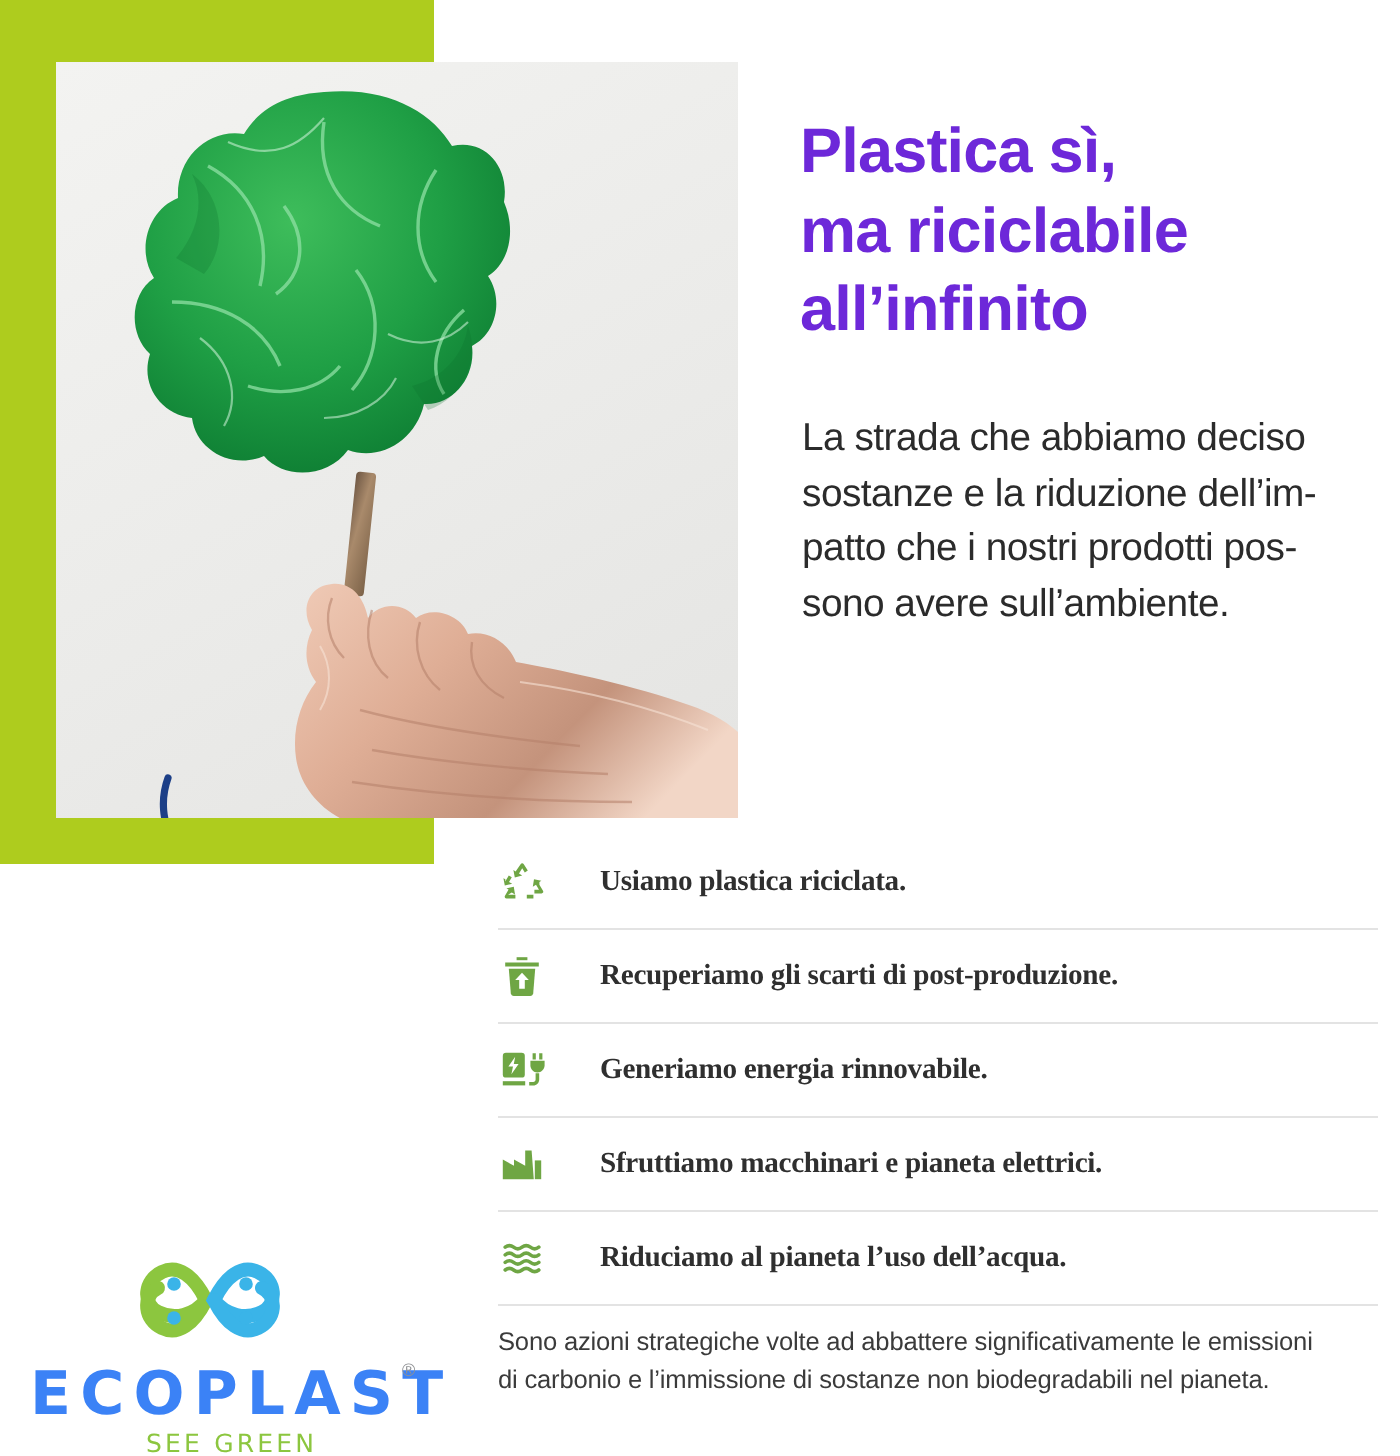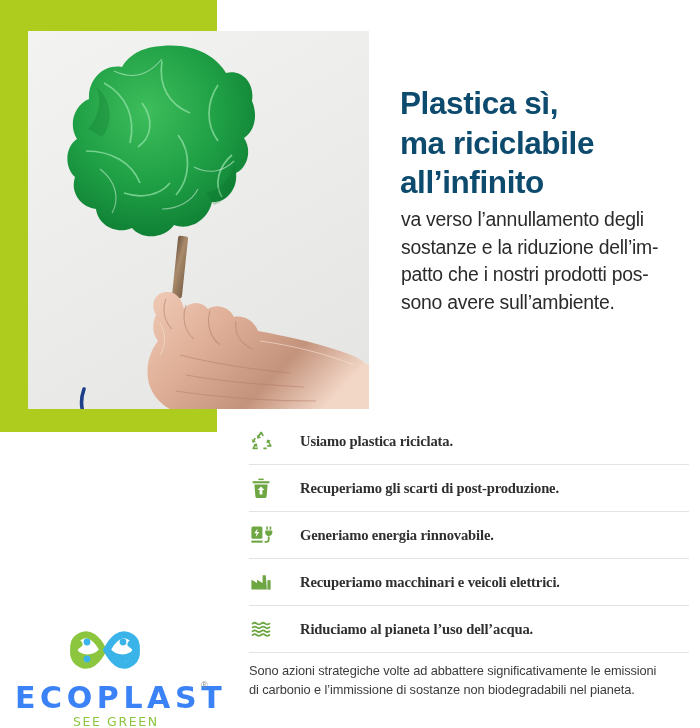--- a/index.html
+++ b/index.html
@@ -88,23 +88,22 @@
 
   
   .headline {
     position: absolute;
     left: 400px;
     top: 56px;
     width: 296px;
     font-size: 31.5px;
     font-weight: bold;
     line-height: 1.26;
-    color: #0c4a6e;
+    color: #6d28d9;
     letter-spacing: -0.4px;
-    margin-top: 28px;
   }
   .headline .hl-line { display: block; white-space: nowrap; }
 
   
   .lead {
     position: absolute;
     left: 401px;
     top: 206px;
     width: 300px;
     font-size: 19.4px;
@@ -285,21 +284,21 @@
     </div>
   </div>
 
   <div class="headline">
     <span class="hl-line">Plastica sì,</span>
     <span class="hl-line">ma riciclabile</span>
     <span class="hl-line">all’infinito</span>
   </div>
 
   <div class="lead">
-    <span class="p-line">va verso l’annullamento degli</span>
+    <span class="p-line">La strada che abbiamo deciso</span>
     <span class="p-line">sostanze e la riduzione dell’im-</span>
     <span class="p-line">patto che i nostri prodotti pos-</span>
     <span class="p-line">sono avere sull’ambiente.</span>
   </div>
 
   <div class="bullet-list">
 
     <div class="bullet-row">
       <span class="bullet-icon">
         <svg width="24" height="24" viewBox="0 0 24 24" fill="currentColor">
@@ -339,21 +338,21 @@
       <span class="bullet-text">Generiamo energia rinnovabile.</span>
     </div>
 
     <div class="bullet-row">
       <span class="bullet-icon">
         <svg width="24" height="24" viewBox="0 0 24 24" fill="currentColor">
           <path d="M2.4 19.6V9.8l5.6 3.1V9.8l5.6 3.1V5.2h3.2l1.1 14.4H2.4z"></path>
           <path d="M18.4 10.2h3.2v9.4h-3.2z"></path>
         </svg>
       </span>
-      <span class="bullet-text">Recuperiamo macchinari e veicoli elettrici.</span>
+      <span class="bullet-text">Sfruttiamo macchinari e pianeta elettrici.</span>
     </div>
 
     <div class="bullet-row">
       <span class="bullet-icon">
         <svg width="24" height="24" viewBox="0 0 24 24" fill="none" stroke="currentColor" stroke-width="1.8" stroke-linecap="round">
           <path d="M3.6 6.6c1.4-1.1 2.8-1.1 4.2 0s2.8 1.1 4.2 0 2.8-1.1 4.2 0 2.8 1.1 4.2 0"></path>
           <path d="M3.6 10.4c1.4-1.1 2.8-1.1 4.2 0s2.8 1.1 4.2 0 2.8-1.1 4.2 0 2.8 1.1 4.2 0"></path>
           <path d="M3.6 14.2c1.4-1.1 2.8-1.1 4.2 0s2.8 1.1 4.2 0 2.8-1.1 4.2 0 2.8 1.1 4.2 0"></path>
           <path d="M3.6 18c1.4-1.1 2.8-1.1 4.2 0s2.8 1.1 4.2 0 2.8-1.1 4.2 0 2.8 1.1 4.2 0"></path>
         </svg>

